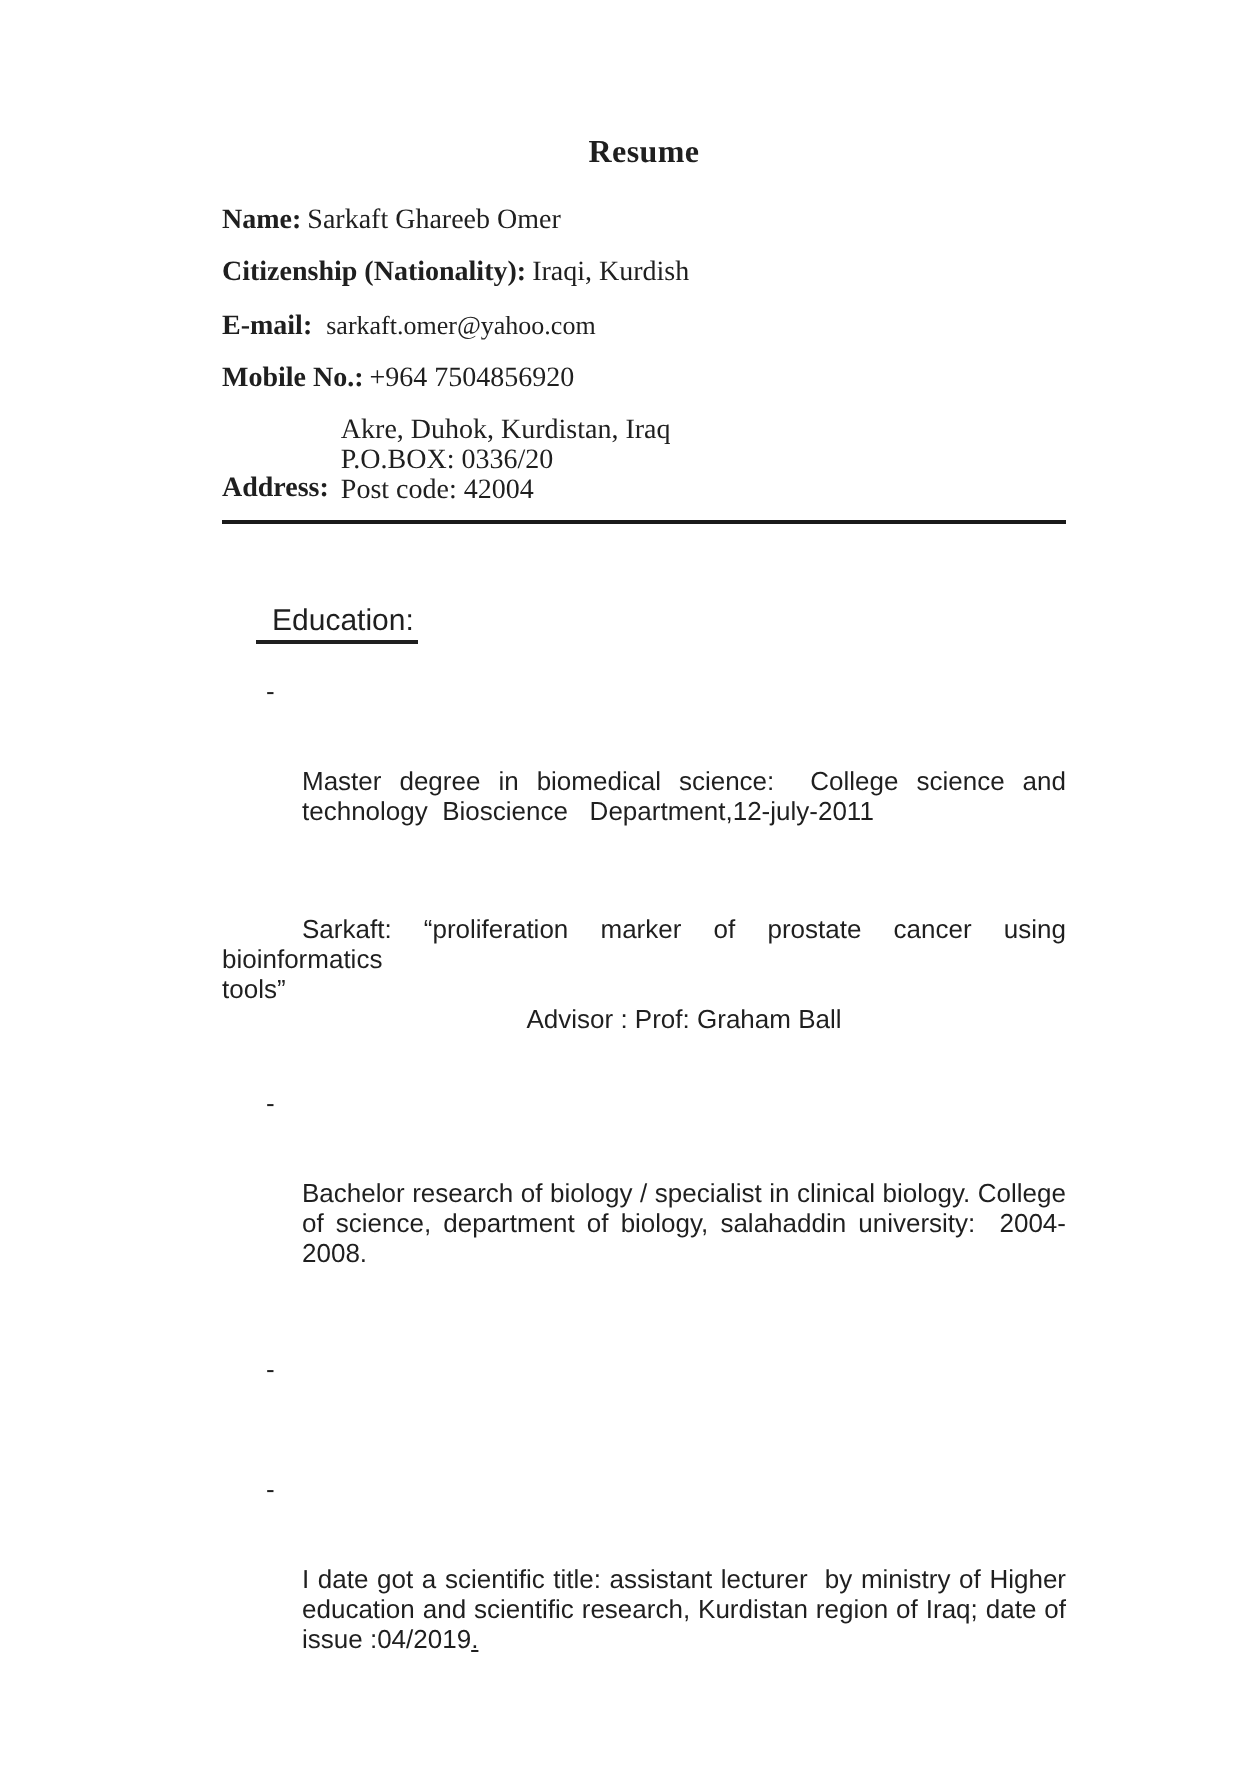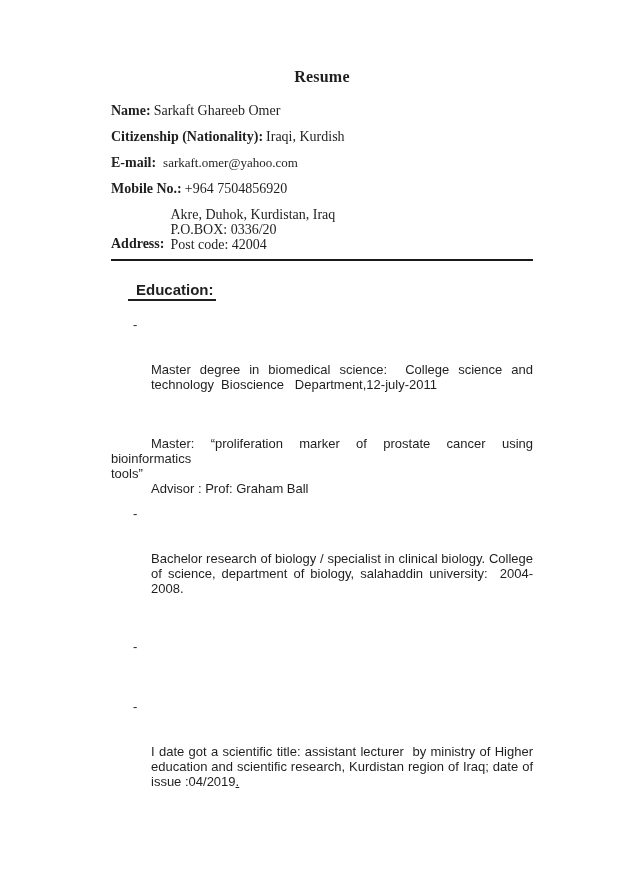--- a/index.html
+++ b/index.html
@@ -56,24 +56,24 @@
   
   .rule {
     border: none;
     border-top: 2px solid #1a1a1a;
     margin: 7px 0 0 0;
   }
 
   
   .edu-heading {
     display: inline-block;
-    margin-top: 20px;
+    margin-top: 40px;
     margin-left: 17px;
     padding: 0 2px 1px 8px;
-    font-weight: bold;
+    font-weight: normal;
     font-size: 15px;
     border-bottom: 2px solid #1f1f1f;
   }
   .edu-list { margin-top: 16px; }
 
   .edu-item {
     position: relative;
     padding-left: 40px;
     font-size: 13px;
     line-height: 15px;
@@ -87,21 +87,21 @@
     white-space: normal;
   }
   .edu-text {
     display: block;
     text-align: justify;
     white-space: pre-wrap;
   }
   .mb14 { margin-bottom: 14px; }
   .mb13 { margin-bottom: 13px; }
   .mb15 { margin-bottom: 15px; }
-  .mb27 { margin-bottom: 10px; }
+  .mb27 { margin-bottom: 27px; text-align: center; }
 
   .thesis-block {
     font-size: 13px;
     line-height: 15px;
     text-indent: 40px;
     text-align: justify;
     text-align-last: justify;
     white-space: pre-wrap;
   }
   .advisor {
@@ -148,21 +148,21 @@
     <span class="edu-heading">Education:</span>
   </div>
 
   <div class="edu-list">
 
     <div class="edu-item mb14">
       <span class="dash">-</span>
       <span class="edu-text"><b>Master degree in biomedical science</b><span>:  College science and technology  Bioscience   Department,12-july-2011</span></span>
     </div>
 
-    <div class="thesis-block"><b>Master</b><span>: “proliferation marker of prostate cancer using bioinformatics
+    <div class="thesis-block"><b>Sarkaft</b><span>: “proliferation marker of prostate cancer using bioinformatics
 tools”</span></div>
     <div class="advisor mb27">Advisor : Prof: Graham Ball</div>
 
     <div class="edu-item mb13">
       <span class="dash">-</span>
       <span class="edu-text"><b>Bachelor research of biology / specialist in clinical biology.</b><span> College of science, department of biology, salahaddin university:  2004-2008.</span></span>
     </div>
 
     <div class="edu-item mb15">
       <span class="dash">-</span>

